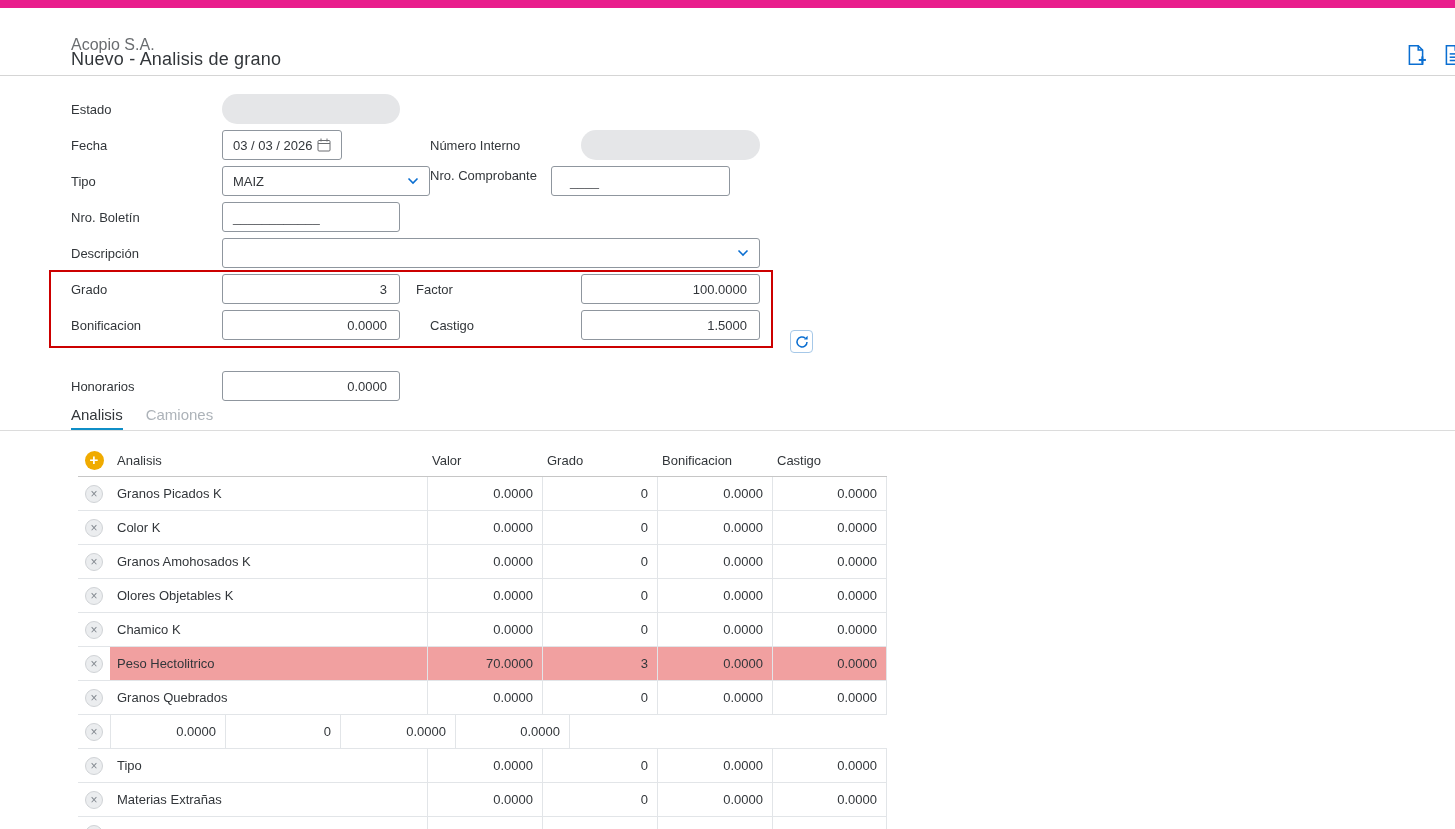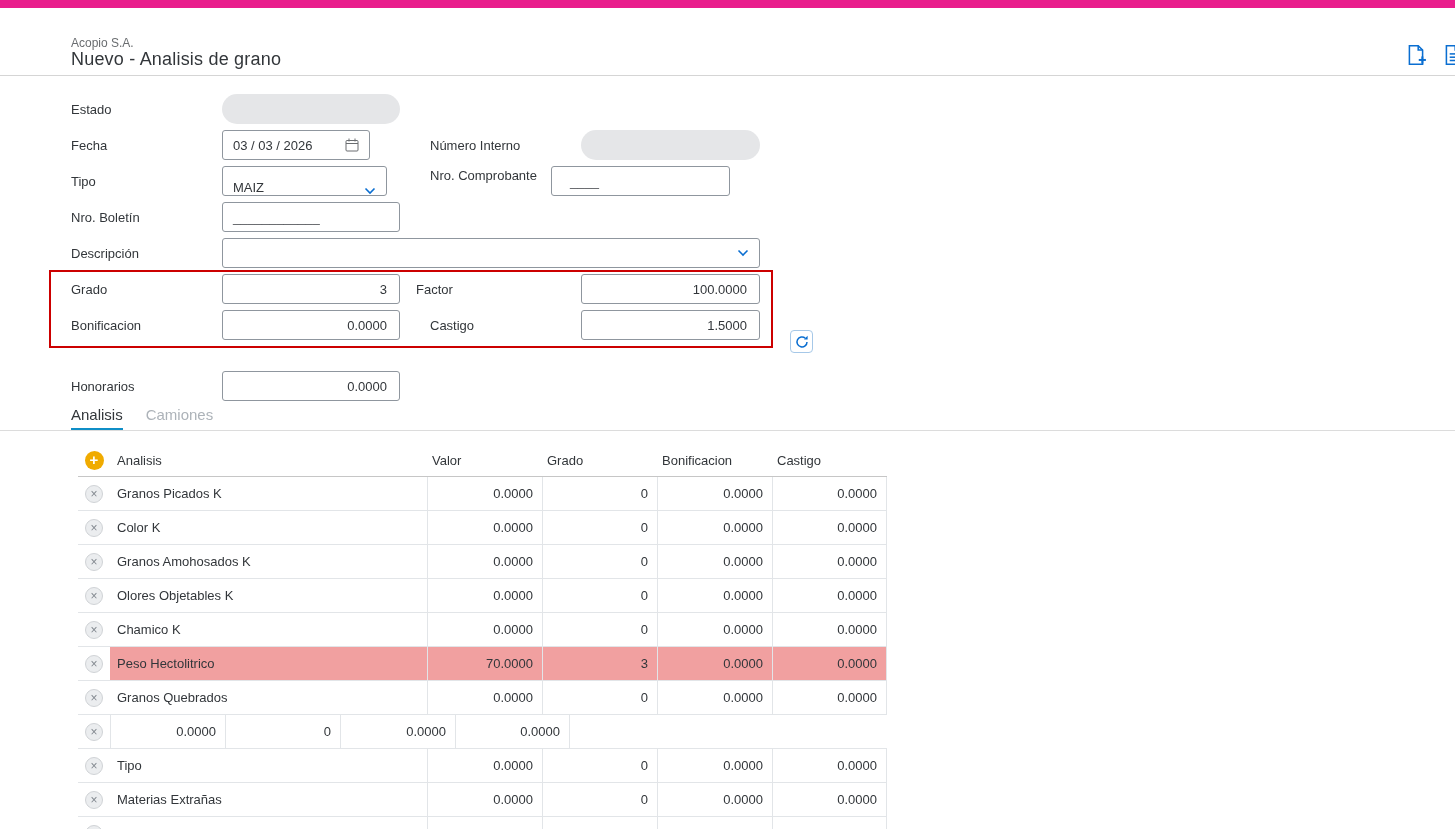--- a/index.html
+++ b/index.html
@@ -2,21 +2,21 @@
 <html style="--topbar: #e91e8c; --accent-blue: #0a6ed1; --tab-underline: #0f8ec7; --add-button: #f0ab00; --highlight-row: #f1a0a0; --annotation-red: #cc0000;"><head>
 <meta charset="utf-8">
 <style>
   * { margin:0; padding:0; box-sizing:border-box; }
   html,body { background:#fff; }
   body { font-family:"Liberation Sans", sans-serif; color:#32363a; }
   .screen { position:relative; width:1455px; height:829px; overflow:hidden; background:#fff; }
 
   .topbar { position:absolute; top:0; left:0; width:100%; height:8px; background:var(--topbar,#e91e8c); }
 
-  .company { position:absolute; left:71px; top:36px; font-size:12px; color:#6a6d70; }
+  .company { position:absolute; left:71px; top:36px; font-size:16px; color:#6a6d70; }
   .page-title { position:absolute; left:71px; top:49px; font-size:18px; font-weight:400; letter-spacing:.2px; color:#32363a;text-align:center; }
   .header-rule { position:absolute; left:0; top:75px; width:100%; border-top:1px solid #d5d5d5; }
   .icon-btn { position:absolute; top:44px; width:24px; height:24px; background:none; border:none; color:var(--accent-blue,#0a6ed1); cursor:pointer; padding:0; }
 
   .flabel { position:absolute; height:30px; display:flex; align-items:center; font-size:13px; color:#32363a; }
 
   .field { position:absolute; height:30px; display:flex; align-items:center; font-size:13px; color:#32363a; }
   .pill  { background:#e5e6e8; border-radius:15px; }
   .input { background:#fff; border:1px solid #8f969e; border-radius:3px; padding:0 10px; }
   .input.num { justify-content:flex-end; padding-right:12px; }
@@ -74,37 +74,37 @@
       <line x1="7" y1="12" x2="13" y2="12"></line>
       <line x1="7" y1="15" x2="13" y2="15"></line>
     </svg>
   </button>
   <div class="header-rule"></div>
 
   <div class="flabel" style="left:71px;top:94px;">Estado</div>
   <div class="field pill" style="left:222px;top:94px;width:178px;"></div>
 
   <div class="flabel" style="left:71px;top:130px;">Fecha</div>
-  <div class="field input" style="left:222px;top:130px;width:148px;">
+  <div class="field input" style="left:222px;top:130px;width:120px;">
     <span>03 / 03 / 2026</span>
     <span class="cal">
       <svg width="14" height="14" viewBox="0 0 14 14" fill="none" stroke="currentColor">
         <rect x="1" y="2.5" width="12" height="10.5" rx="1"></rect>
         <line x1="1" y1="5.5" x2="13" y2="5.5"></line>
         <line x1="4" y1="0.5" x2="4" y2="3.5"></line>
         <line x1="10" y1="0.5" x2="10" y2="3.5"></line>
       </svg>
     </span>
   </div>
 
   <div class="flabel" style="left:430px;top:130px;">Número Interno</div>
   <div class="field pill" style="left:581px;top:130px;width:179px;"></div>
 
   <div class="flabel" style="left:71px;top:166px;">Tipo</div>
-  <div class="field input sel" style="left:222px;top:166px;width:165px;align-items:flex-end;">
+  <div class="field input sel" style="left:222px;top:166px;width:208px;">
     <span>MAIZ</span>
     <span class="chev">
       <svg width="12" height="8" viewBox="0 0 12 8" fill="none" stroke="currentColor" stroke-width="1.6">
           <polyline points="1.5,1.5 6,6 10.5,1.5"></polyline>
         </svg>
     </span>
   </div>
 
   <div class="flabel" style="left:430px;top:160px;">Nro. Comprobante</div>
   <div class="field input" style="left:551px;top:166px;width:179px;">

